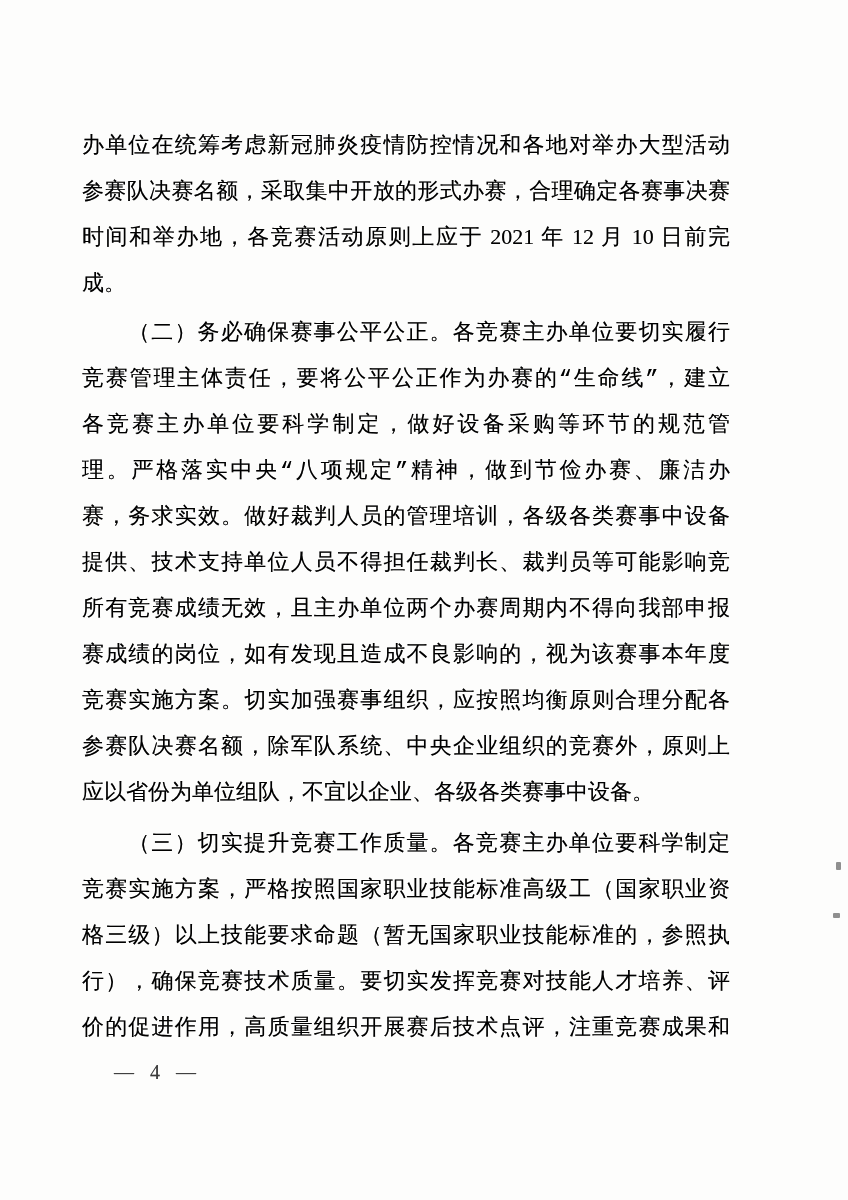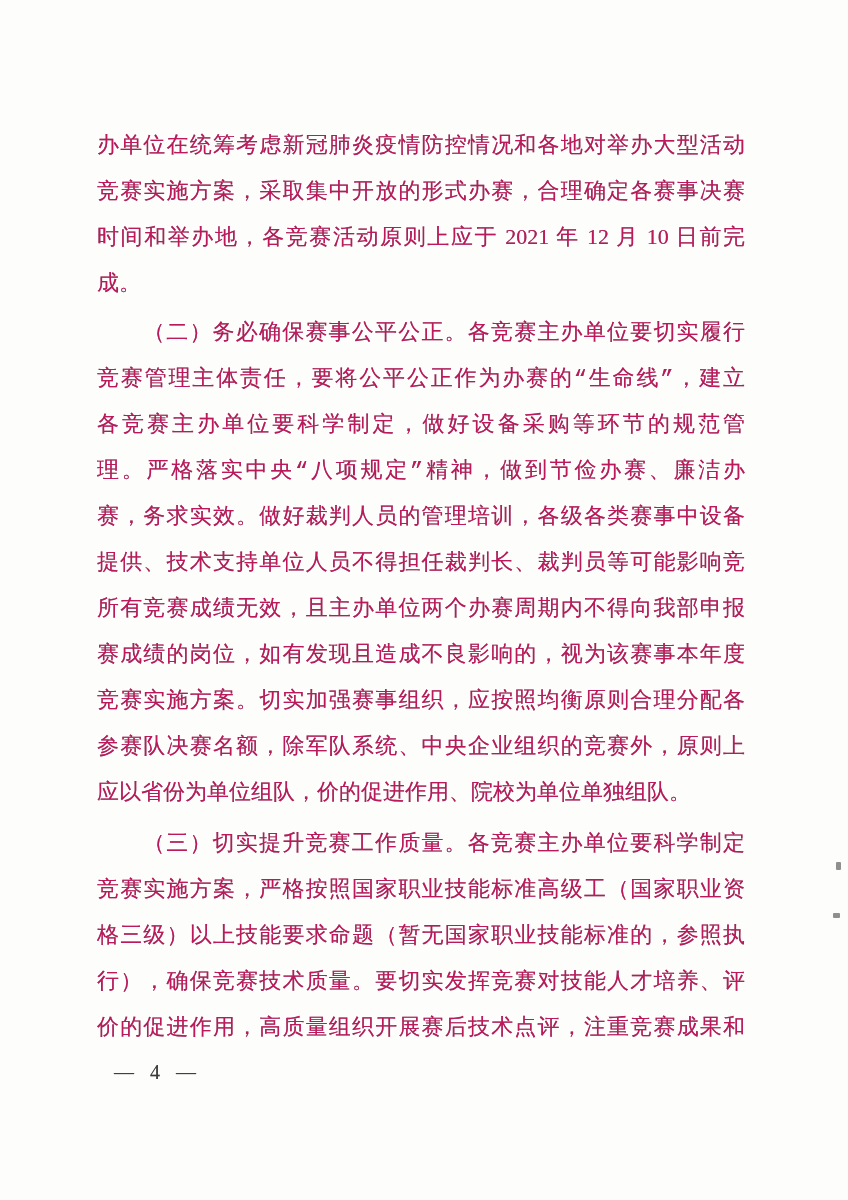--- a/index.html
+++ b/index.html
@@ -11,24 +11,24 @@
     font-family: "Liberation Serif", "DejaVu Serif", serif;
   }
   .page {
     position: relative;
     width: 848px;
     height: 1200px;
     background: #fdfdfc;
   }
   .text-block {
     position: absolute;
-    left: 97px;
+    left: 82px;
     top: 122px;
     width: 648px;
-    color: #be185d;
+    color: #000000;
   }
   .para + .para { margin-top: 5px; font-family: Liberation Mono, monospace; }
   .line {
     height: 46px;
     line-height: 46px;
     font-size: 22px;
     letter-spacing: 0;
     text-align: justify;
     text-align-last: justify;
     text-justify: inter-ideograph;
@@ -61,37 +61,37 @@
 </style>
 </head>
 <body>
 
 <div class="page">
 
   <div class="text-block">
 
     <div class="para">
       <div class="line">办单位在统筹考虑新冠肺炎疫情防控情况和各地对举办大型活动</div>
-      <div class="line">竞赛实施方案，采取集中开放的形式办赛，合理确定各赛事决赛</div>
+      <div class="line">参赛队决赛名额，采取集中开放的形式办赛，合理确定各赛事决赛</div>
       <div class="line">时间和举办地，各竞赛活动原则上应于 2021 年 12 月 10 日前完</div>
       <div class="line para-end">成。</div>
     </div>
 
     <div class="para">
       <div class="line indent">（二）务必确保赛事公平公正。各竞赛主办单位要切实履行</div>
       <div class="line">竞赛管理主体责任，要将公平公正作为办赛的“生命线”，建立</div>
       <div class="line">各竞赛主办单位要科学制定，做好设备采购等环节的规范管</div>
       <div class="line">理。严格落实中央“八项规定”精神，做到节俭办赛、廉洁办</div>
       <div class="line">赛，务求实效。做好裁判人员的管理培训，各级各类赛事中设备</div>
       <div class="line">提供、技术支持单位人员不得担任裁判长、裁判员等可能影响竞</div>
       <div class="line">所有竞赛成绩无效，且主办单位两个办赛周期内不得向我部申报</div>
       <div class="line">赛成绩的岗位，如有发现且造成不良影响的，视为该赛事本年度</div>
       <div class="line">竞赛实施方案。切实加强赛事组织，应按照均衡原则合理分配各</div>
       <div class="line">参赛队决赛名额，除军队系统、中央企业组织的竞赛外，原则上</div>
-      <div class="line para-end">应以省份为单位组队，价的促进作用、院校为单位单独组队。</div>
+      <div class="line para-end">应以省份为单位组队，不宜以企业、各级各类赛事中设备。</div>
     </div>
 
     <div class="para">
       <div class="line indent">（三）切实提升竞赛工作质量。各竞赛主办单位要科学制定</div>
       <div class="line">竞赛实施方案，严格按照国家职业技能标准高级工（国家职业资</div>
       <div class="line">格三级）以上技能要求命题（暂无国家职业技能标准的，参照执</div>
       <div class="line">行），确保竞赛技术质量。要切实发挥竞赛对技能人才培养、评</div>
       <div class="line">价的促进作用，高质量组织开展赛后技术点评，注重竞赛成果和</div>
     </div>
 

